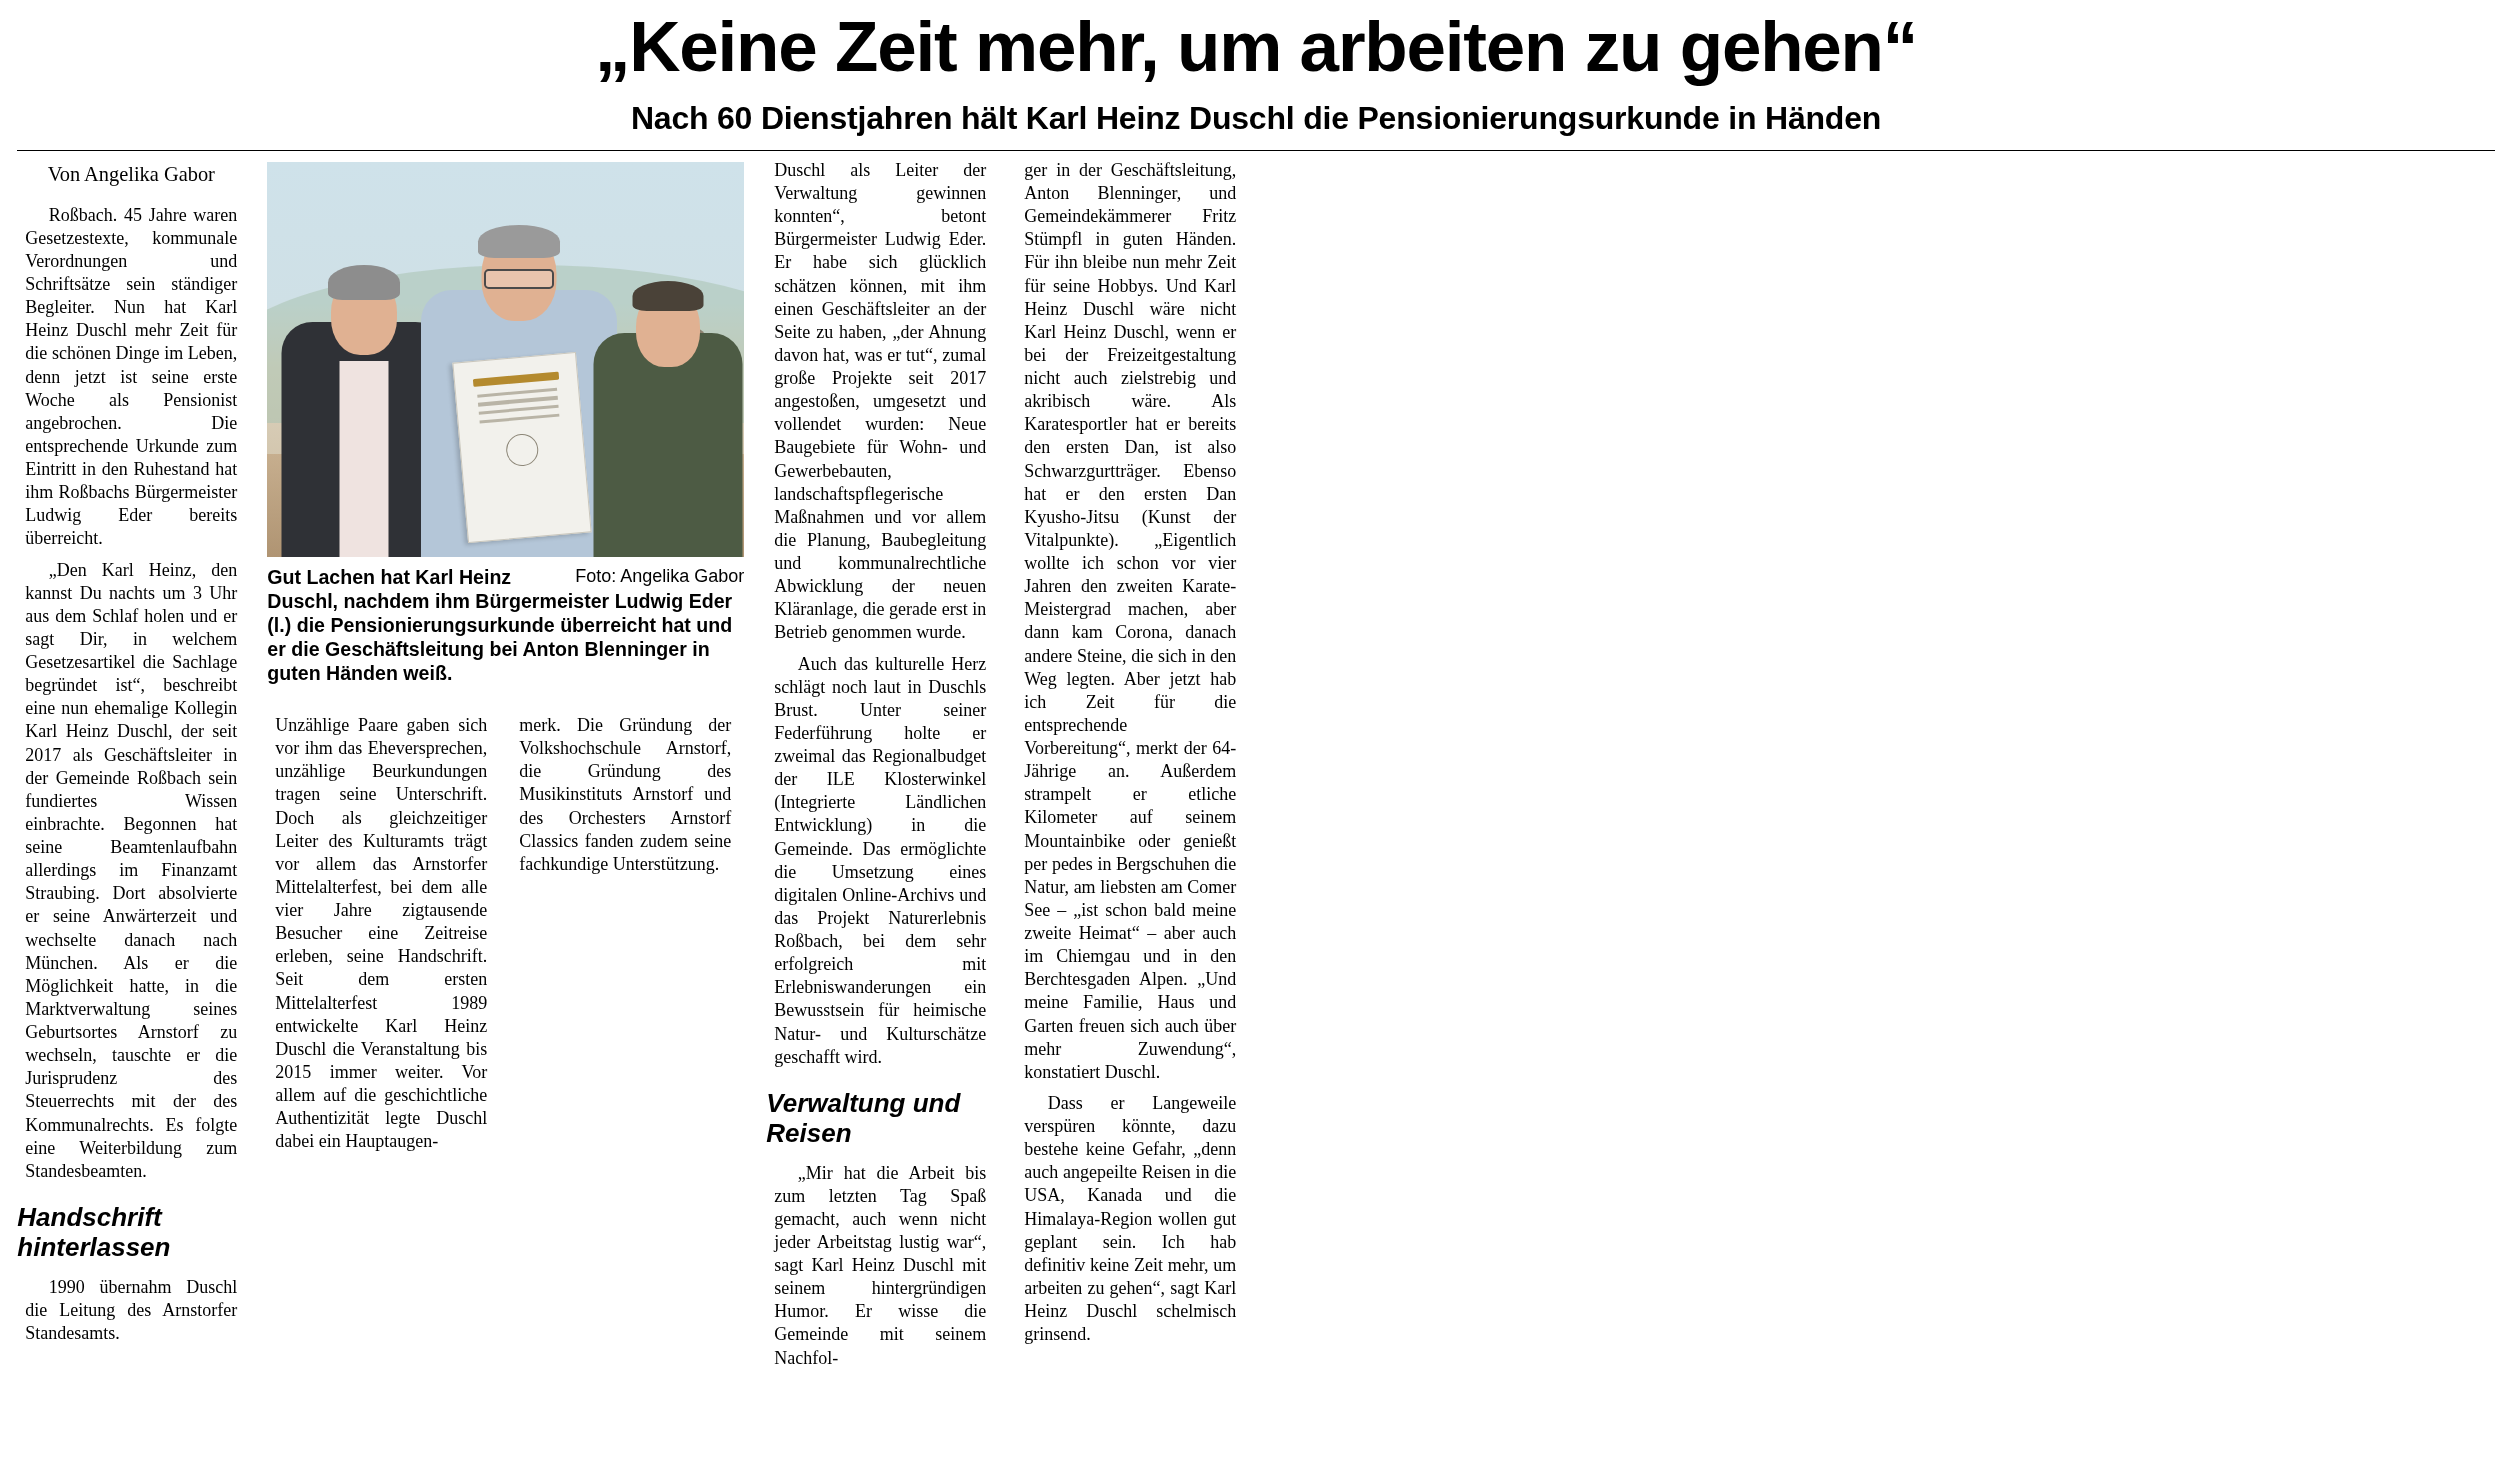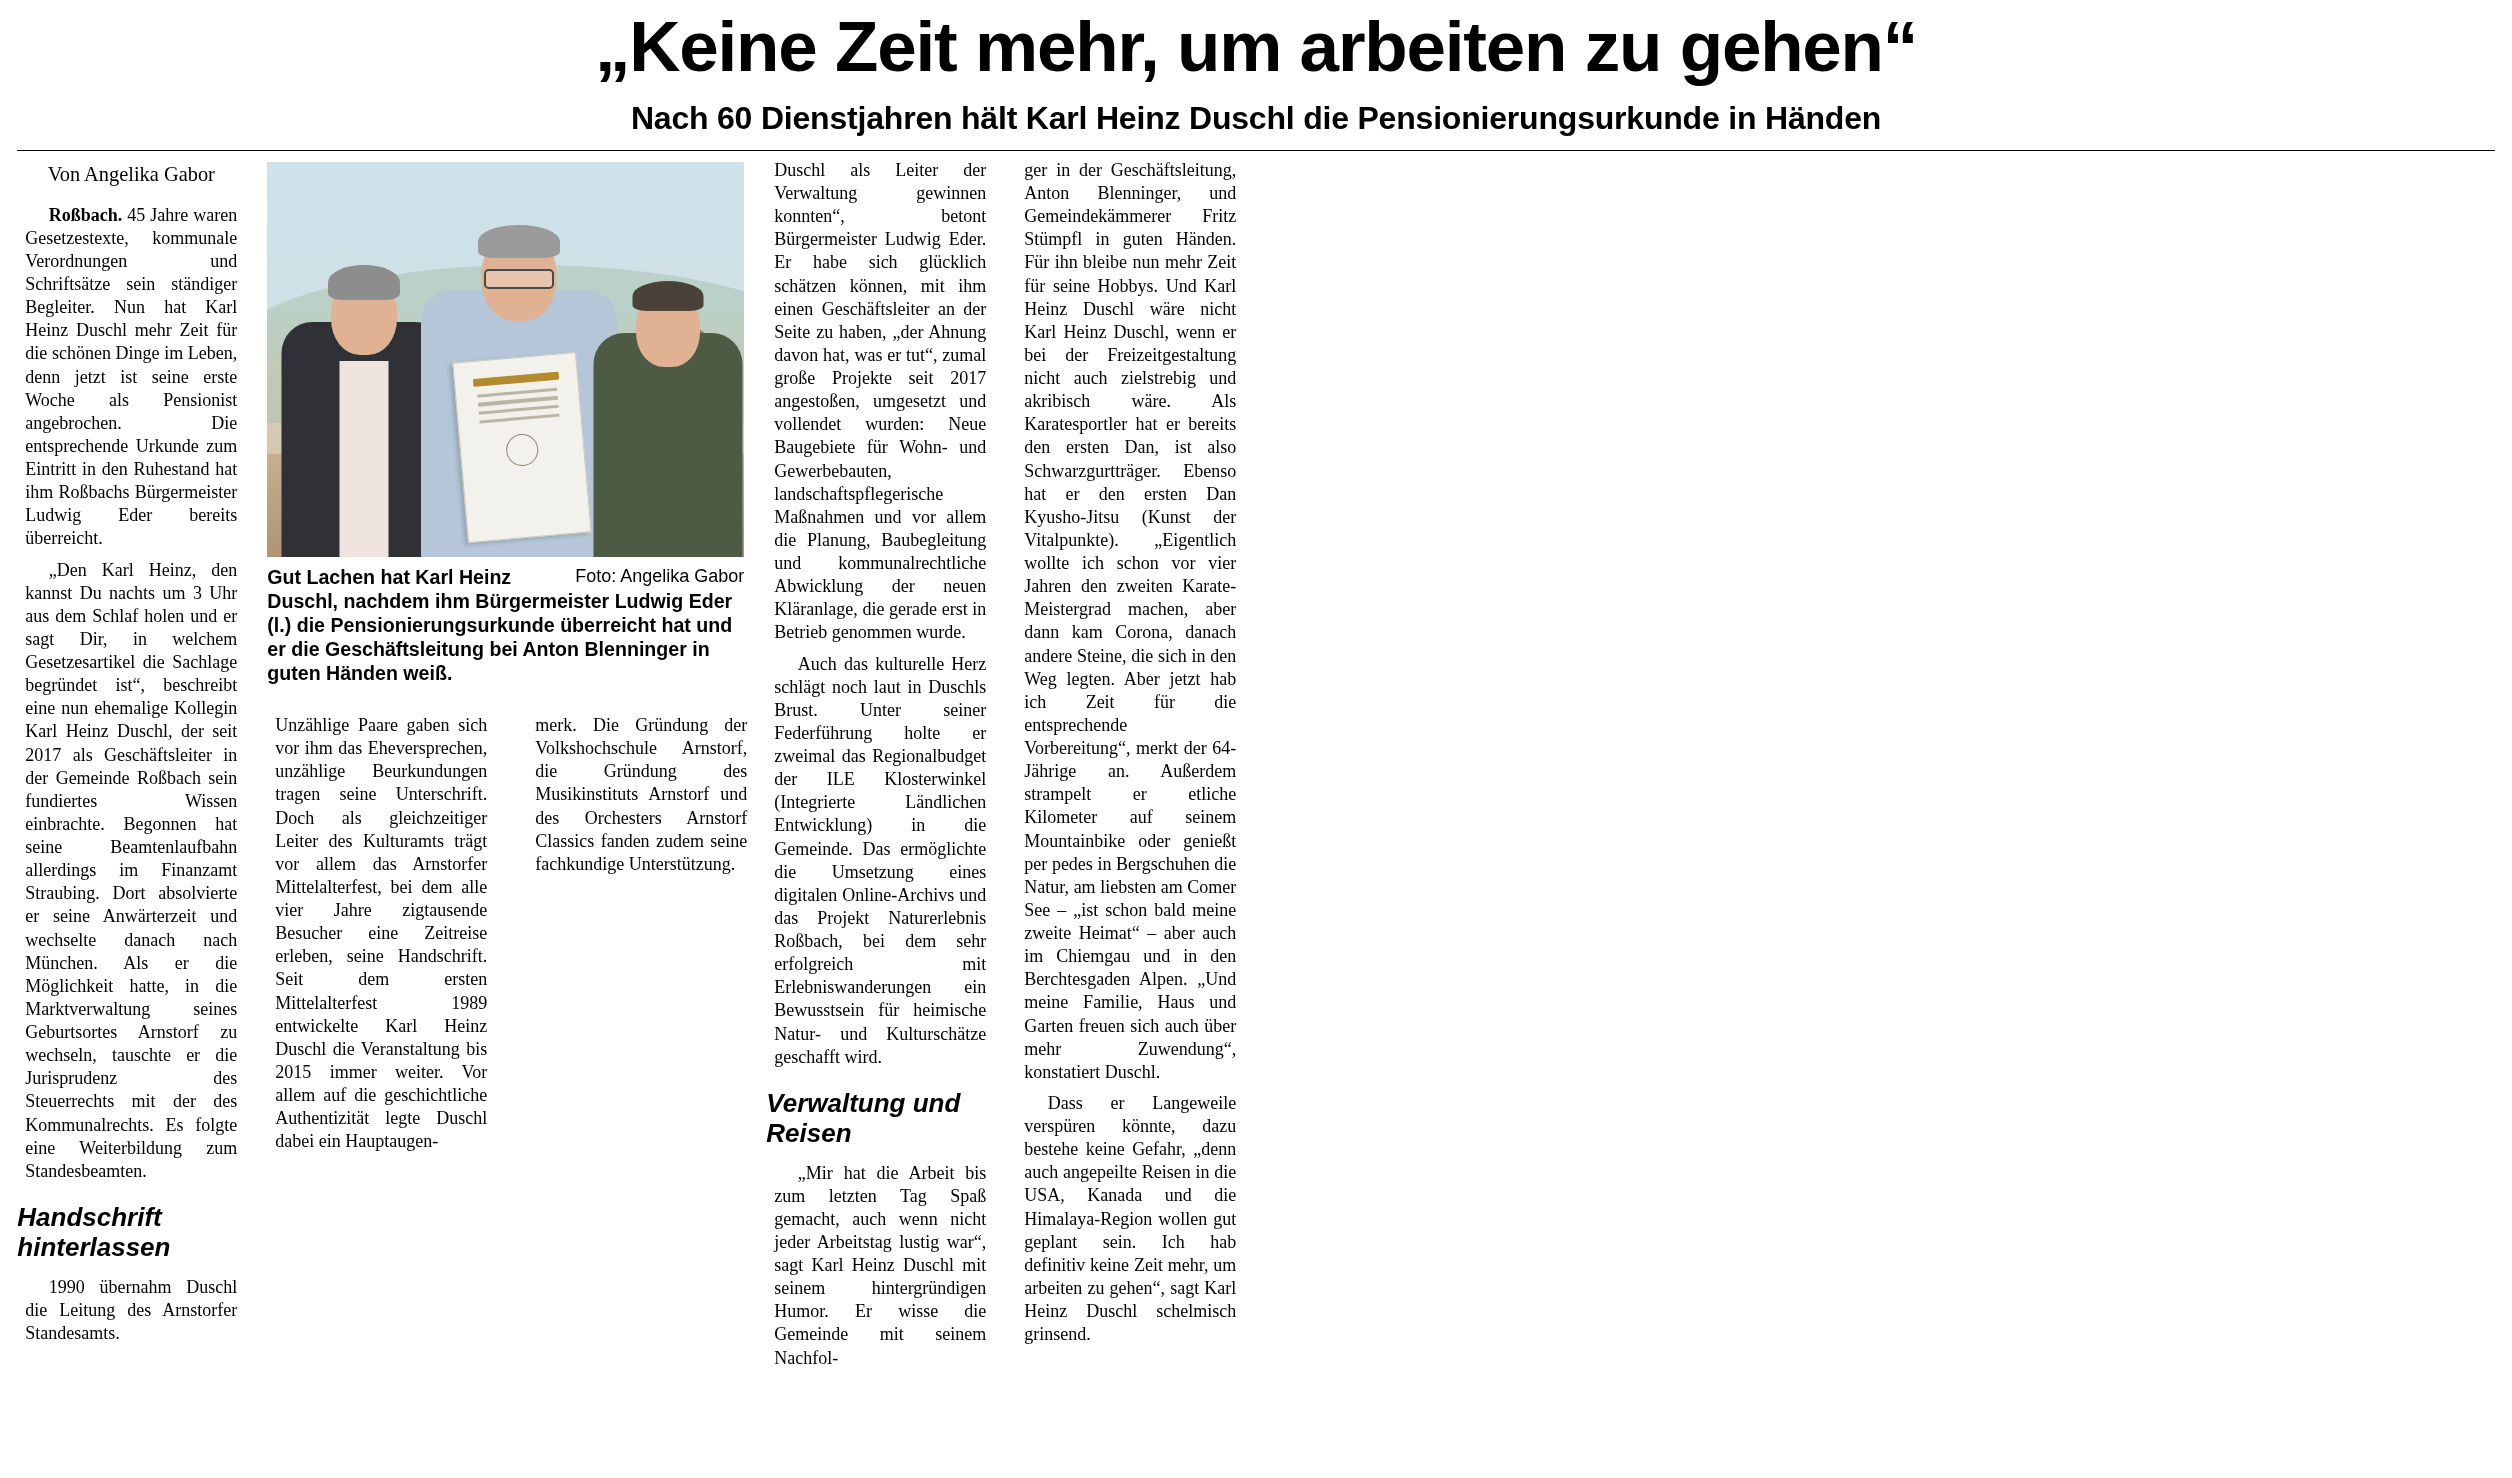--- a/index.html
+++ b/index.html
@@ -74,21 +74,21 @@
   p.indent {
     text-indent: 23.5px;
   }
   .byline {
     font-size: 20.4px;
     line-height: 1.2;
     margin: 11px 0 17.3px 0;
     text-align: center;
   }
   .dateline {
-    font-weight: bold;
+    font-weight: normal;
   }
   .subhead-italic {
     font-family: "Liberation Sans", sans-serif;
     font-style: italic;
     font-weight: bold;
     font-size: 26px;
     line-height: 1.15;
     margin: 20.4px 0 12.6px 0;
     text-align: left;
   }
@@ -113,21 +113,21 @@
   }
   .credit {
     font-family: "Liberation Sans", sans-serif;
     font-weight: normal;
     font-size: 18px;
     float: right;
     margin-left: 12px;
   }
   .sub-columns {
     display: flex;
-    gap: 32px;
+    gap: 16px;
     margin-top: 20.4px;
   }
   .sub-col {
     width: 228px;
     flex: 0 0 228px;
   }
 
   
   .mural {
     position: absolute;

